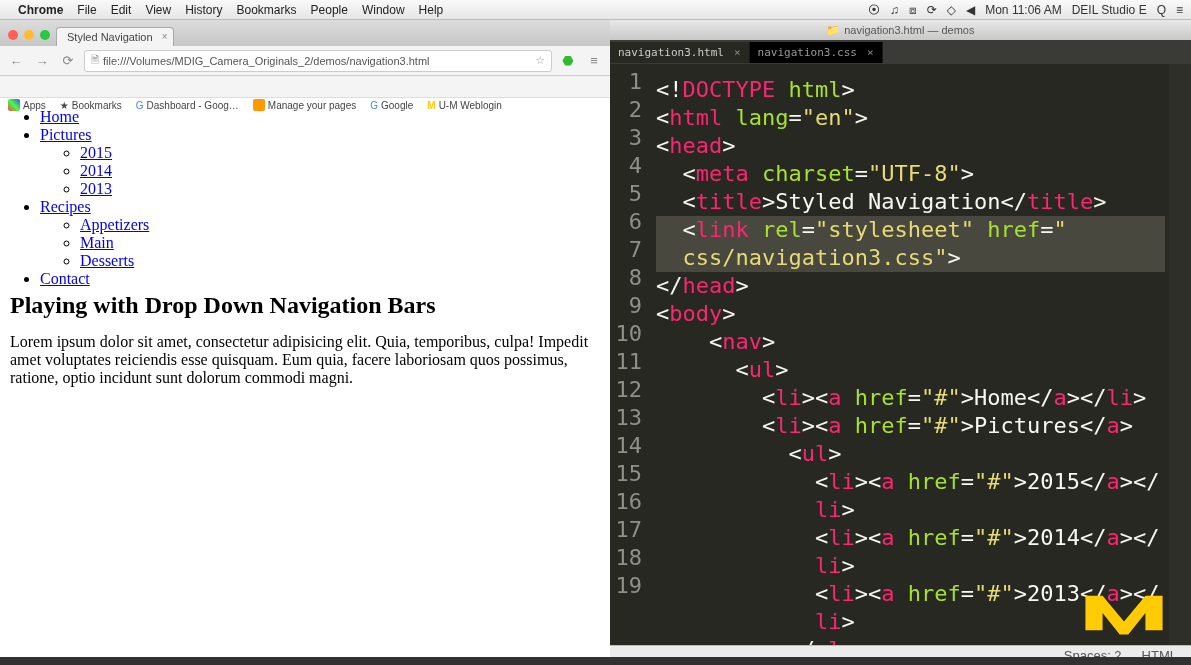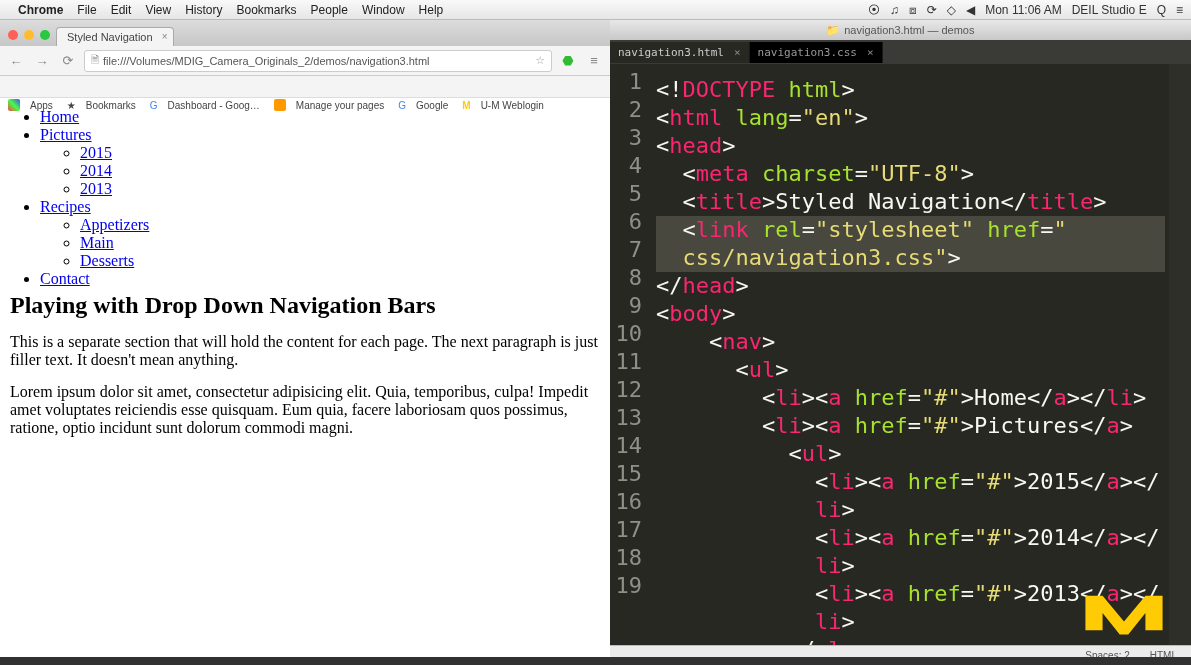--- a/index.html
+++ b/index.html
@@ -22,21 +22,21 @@
 .dot { width: 10px; height: 10px; border-radius: 50%; }
 .dot.r { background:#ff5f57; } .dot.y{background:#febc2e;} .dot.g{background:#28c840;}
 .tab { background: #f4f4f4; border: 1px solid #aaa; border-bottom: none; border-radius: 4px 4px 0 0; padding: 3px 20px 3px 10px; font-size: 11px; color: #444; position: relative; }
 .tab .x { position: absolute; right: 5px; top: 3px; color: #888; font-size: 10px; }
 .chrome-toolbar { height: 30px; background: #f4f4f4; border-bottom: 1px solid #ccc; display: flex; align-items: center; padding: 0 6px; gap: 6px; }
 .nav-btn { width: 20px; height: 20px; color: #888; display: flex; align-items: center; justify-content: center; font-size: 13px; }
 .url-bar { flex: 1; height: 22px; background: #fff; border: 1px solid #ccc; border-radius: 3px; display: flex; align-items: center; padding: 0 6px; font-size: 11px; color: #555; }
 .url-bar .fi { color: #777; margin-right: 4px; font-size: 10px; }
 .url-star { margin-left: auto; color: #aaa; }
 .bookmarks { height: 22px; background: #f4f4f4; border-bottom: 1px solid #ddd; display: flex; align-items: center; padding: 0 8px; gap: 14px; font-size: 10px; color: #444; }
-.bookmarks .bm { display: flex; align-items: center; gap: 10px; margin-top: 37px; }
+.bookmarks .bm { display: flex; align-items: center; gap: 3px; margin-top: 37px; }
 .bmicon { width: 12px; height: 12px; background: #ccc; border-radius: 2px; }
 
 .page { flex: 1; padding: 10px 10px; font-family: "Times New Roman", serif; font-size: 16px; color: #000; overflow: auto; }
 .page ul { margin-left: 30px; }
 .page ul ul { margin-left: 40px; list-style: circle; }
 .page a { color: #0000ee; text-decoration: underline; }
 .page h2 { font-size: 24px; font-weight: bold; margin: 4px 0; }
 .page p { margin: 14px 0; }
 
 
@@ -49,21 +49,21 @@
 .code-area { flex: 1; display: flex; overflow: hidden; }
 .gutter { width: 40px; background: #272822; color: #8f908a; text-align: right; padding: 4px 8px 0 0; font-size: 22px; line-height: 28px; }
 .code { flex: 1; padding: 12px 4px 0 6px; font-size: 22px; line-height: 28px; white-space: pre; overflow: hidden; }
 .minimap { width: 22px; background: #2f2f2a; }
 .t-tag { color: #f92672; }
 .t-attr { color: #a6e22e; }
 .t-str { color: #e6db74; }
 .t-txt { color: #f8f8f2; }
 .t-br { color: #f8f8f2; }
 .hl { background: #49483e; }
-.status { height: 20px; background: #ececec; border-top: 1px solid #bbb; display: flex; align-items: center; justify-content: flex-end; font-size: 10px; color: #555; gap: 20px; padding: 0 14px; font-family: -apple-system, sans-serif; }
+.status { height: 20px; background: #ececec; border-top: 1px solid #bbb; display: flex; align-items: center; justify-content: flex-end; font-size: 13px; color: #555; gap: 20px; padding: 0 14px; font-family: -apple-system, sans-serif; }
 
 .mlogo { position: absolute; right: 22px; bottom: 22px; width: 90px; height: 60px; }
 .mlogo svg { width: 100%; height: 100%; }
 
 .bar { height: 8px; background: #313131; position: absolute; bottom: 0; left: 0; right: 0; }
 </style>
 </head>
 <body>
 
 <div class="menubar">
@@ -157,21 +157,20 @@
         <li><a href="#">Recipes</a>
           <ul>
             <li><a href="#">Appetizers</a></li>
             <li><a href="#">Main</a></li>
             <li><a href="#">Desserts</a></li>
           </ul>
         </li>
         <li><a href="#">Contact</a></li>
       </ul>
       <h2>Playing with Drop Down Navigation Bars</h2>
-      <p>This is a separate section that will hold the content for each page. The next paragraph is just filler text. It doesn't mean anything.</p>
       <p>Lorem ipsum dolor sit amet, consectetur adipisicing elit. Quia, temporibus, culpa! Impedit amet voluptates reiciendis esse quisquam. Eum quia, facere laboriosam quos possimus, ratione, optio incidunt sunt dolorum commodi magni.</p>
     </div>
   </div>
 
   <div class="editor">
     <div class="editor-title">
       <span style="margin-right:4px">📁</span>
       <span>navigation3.html — demos</span>
     </div>
     <div class="editor-tabs">

